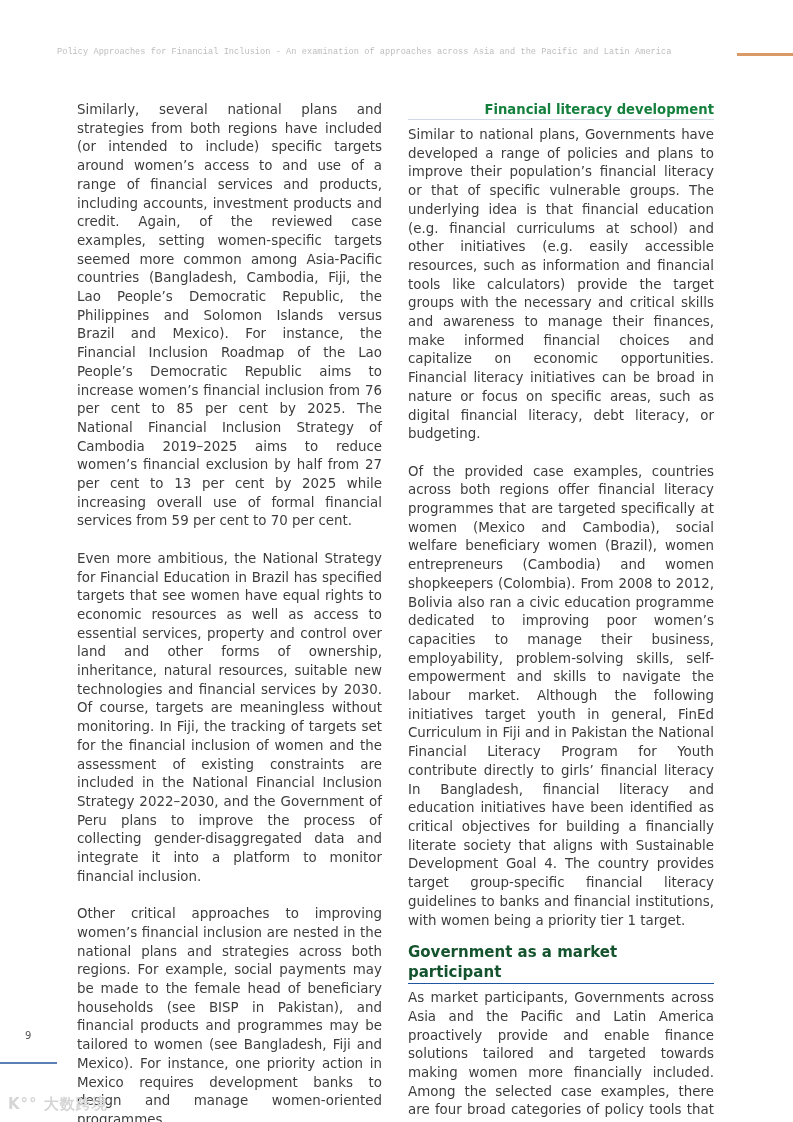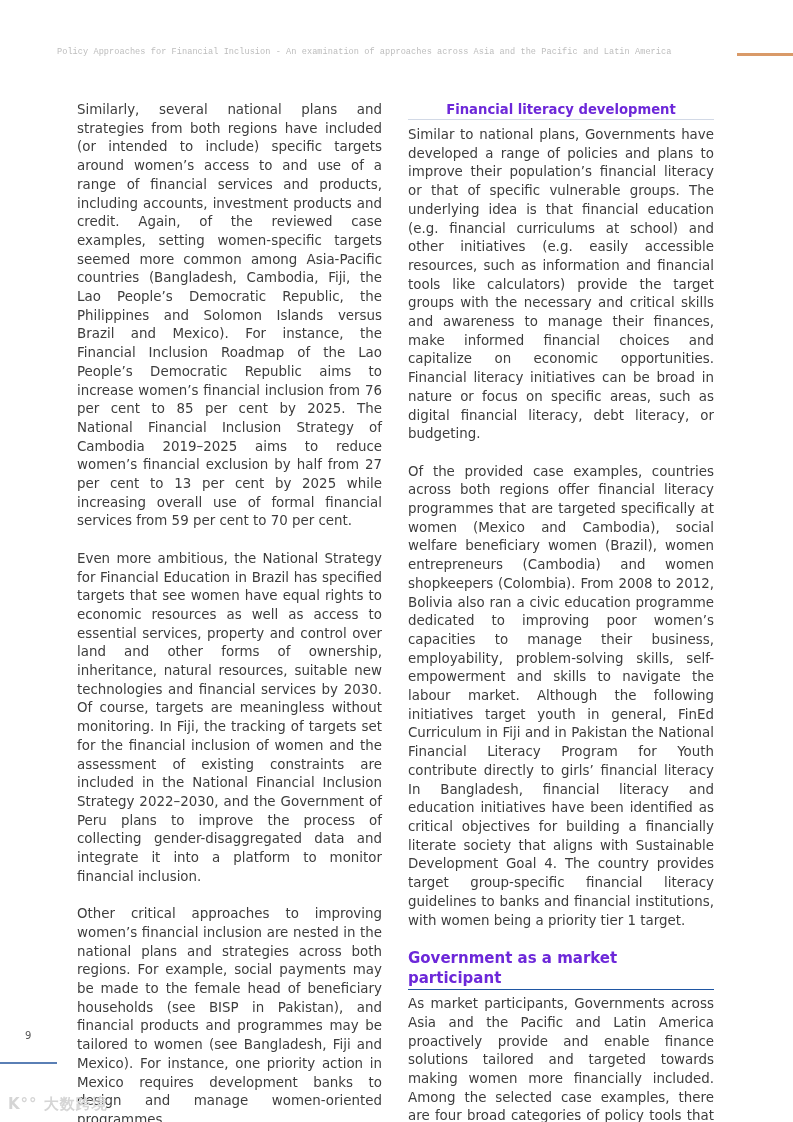--- a/index.html
+++ b/index.html
@@ -49,36 +49,36 @@
       left: 408px;
       width: 306px;
       top: 101px;
     }
     .col p {
       margin: 0 0 18.7px 0;
       hyphens: none;
     }
     .section-heading {
       font-weight: bold;
-      color: #6d28d9;
+      color: #15803d;
       font-size: 13.2px;
       line-height: 17px;
       padding-bottom: 1px;
       border-bottom: 1px solid #d2d9e6;
       margin: 0 0 6px 0;
-      text-align: center;
+      text-align: right;
     }
     .section-heading-2 {
       font-weight: bold;
-      color: #6d28d9;
+      color: #14532d;
       font-size: 15px;
       line-height: 20px;
       padding-bottom: 1px;
       border-bottom: 1.5px solid #1f56a3;
-      margin: 18px 0 5px 0;
+      margin: 12px 0 5px 0;
       text-align: left;
     }
     .page-number {
       position: absolute;
       left: 25px;
       top: 1030px;
       font-size: 10px;
       color: #555;
     }
     .footer-rule {

